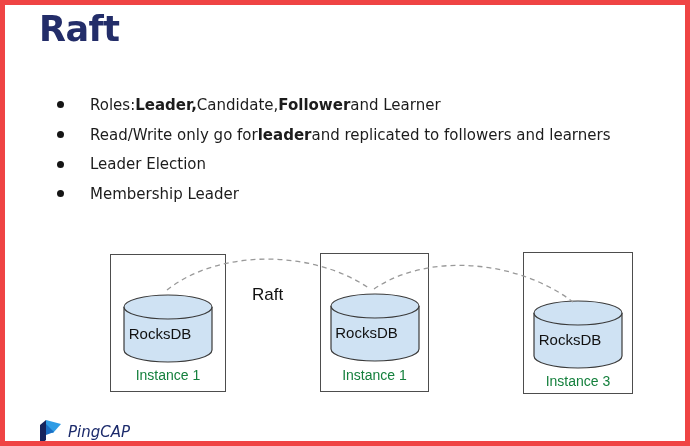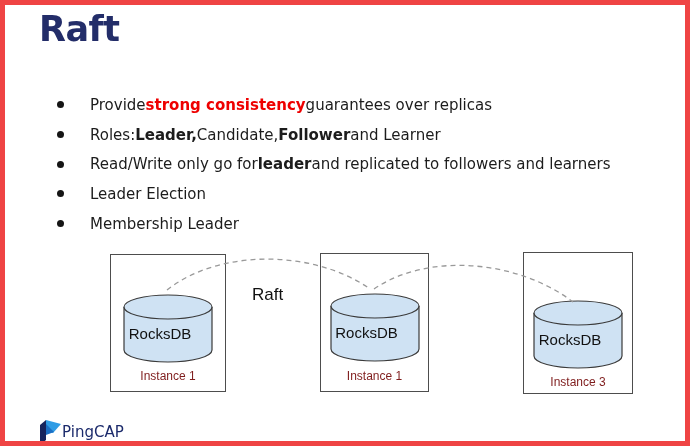--- a/index.html
+++ b/index.html
@@ -27,46 +27,40 @@
   .inst3 { left:423px; top:12px; width:108px; height:140px; }
   .cyl { position:absolute; left:50%; transform:translateX(-50%); top:39px; }
   .inst3 .cyl { top:47px; }
   .db {
     position:absolute; left:0; right:16px; top:70px; text-align:center;
     font-family:"Liberation Sans", sans-serif; font-size:15px; color:#111;
   }
   .inst3 .db { top:78px; }
   .iname {
     position:absolute; left:0; right:0; bottom:8px; text-align:center;
-    font-family:"Liberation Sans", sans-serif; font-size:12px; color:#7f1d1d;
+    font-family:"Liberation Sans", sans-serif; font-size:14px; color:#15803d;
   }
   .inst3 .iname { bottom:4px; }
   .arcs { position:absolute; left:0; top:0; pointer-events:none; }
   .raft-label {
     position:absolute; left:152px; top:45px;
     font-family:"Liberation Sans", sans-serif; font-size:17px; color:#111;
   }
   
   .footer { position:absolute; left:33px; top:413px; display:flex; align-items:center; }
-  .logo-text { font-size:15px; color:#1b2a6b; }
+  .logo-text { margin-left:6px; font-size:15px; color:#1b2a6b;font-style:italic; }
 </style>
 </head>
 <body>
 
 <div class="page">
 
   <h1 class="title">Raft</h1>
 
   <ul class="bullets">
-    <li>
-      <span class="dot"></span>
-      <span>Provide </span>
-      <span class="b red">strong consistency</span>
-      <span> guarantees over replicas</span>
-    </li>
     <li>
       <span class="dot"></span>
       <span>Roles: </span>
       <span class="b">Leader,</span>
       <span> Candidate, </span>
       <span class="b">Follower</span>
       <span> and Learner</span>
     </li>
     <li>
       <span class="dot"></span>

